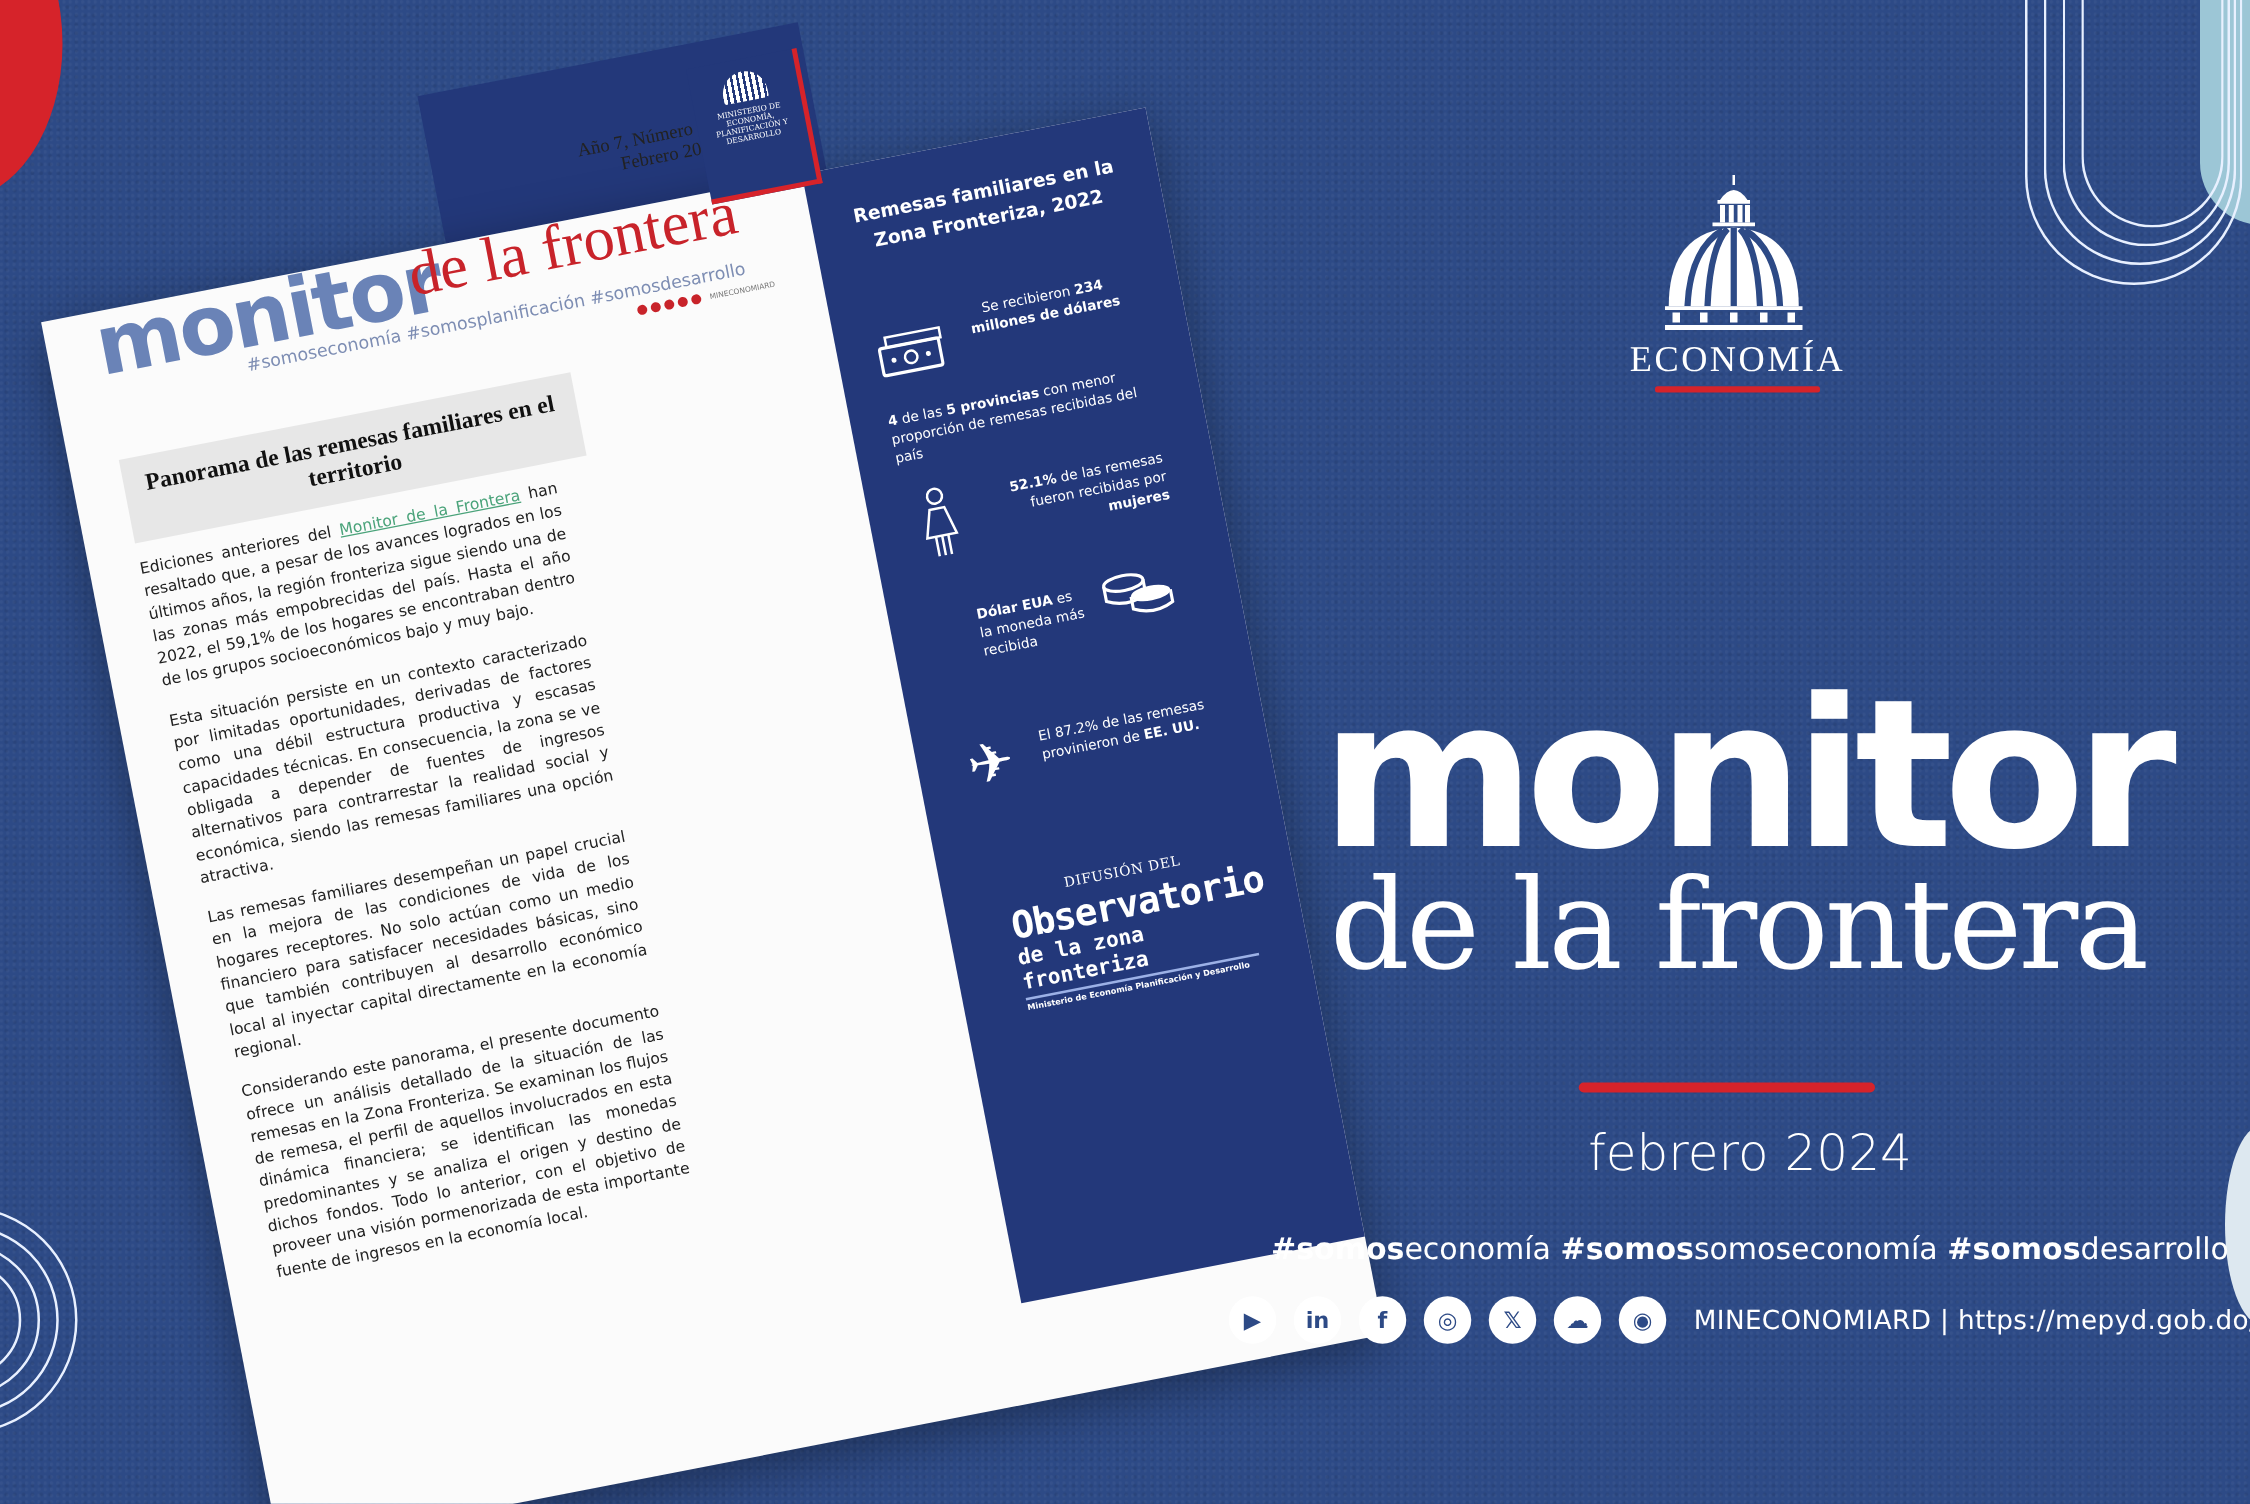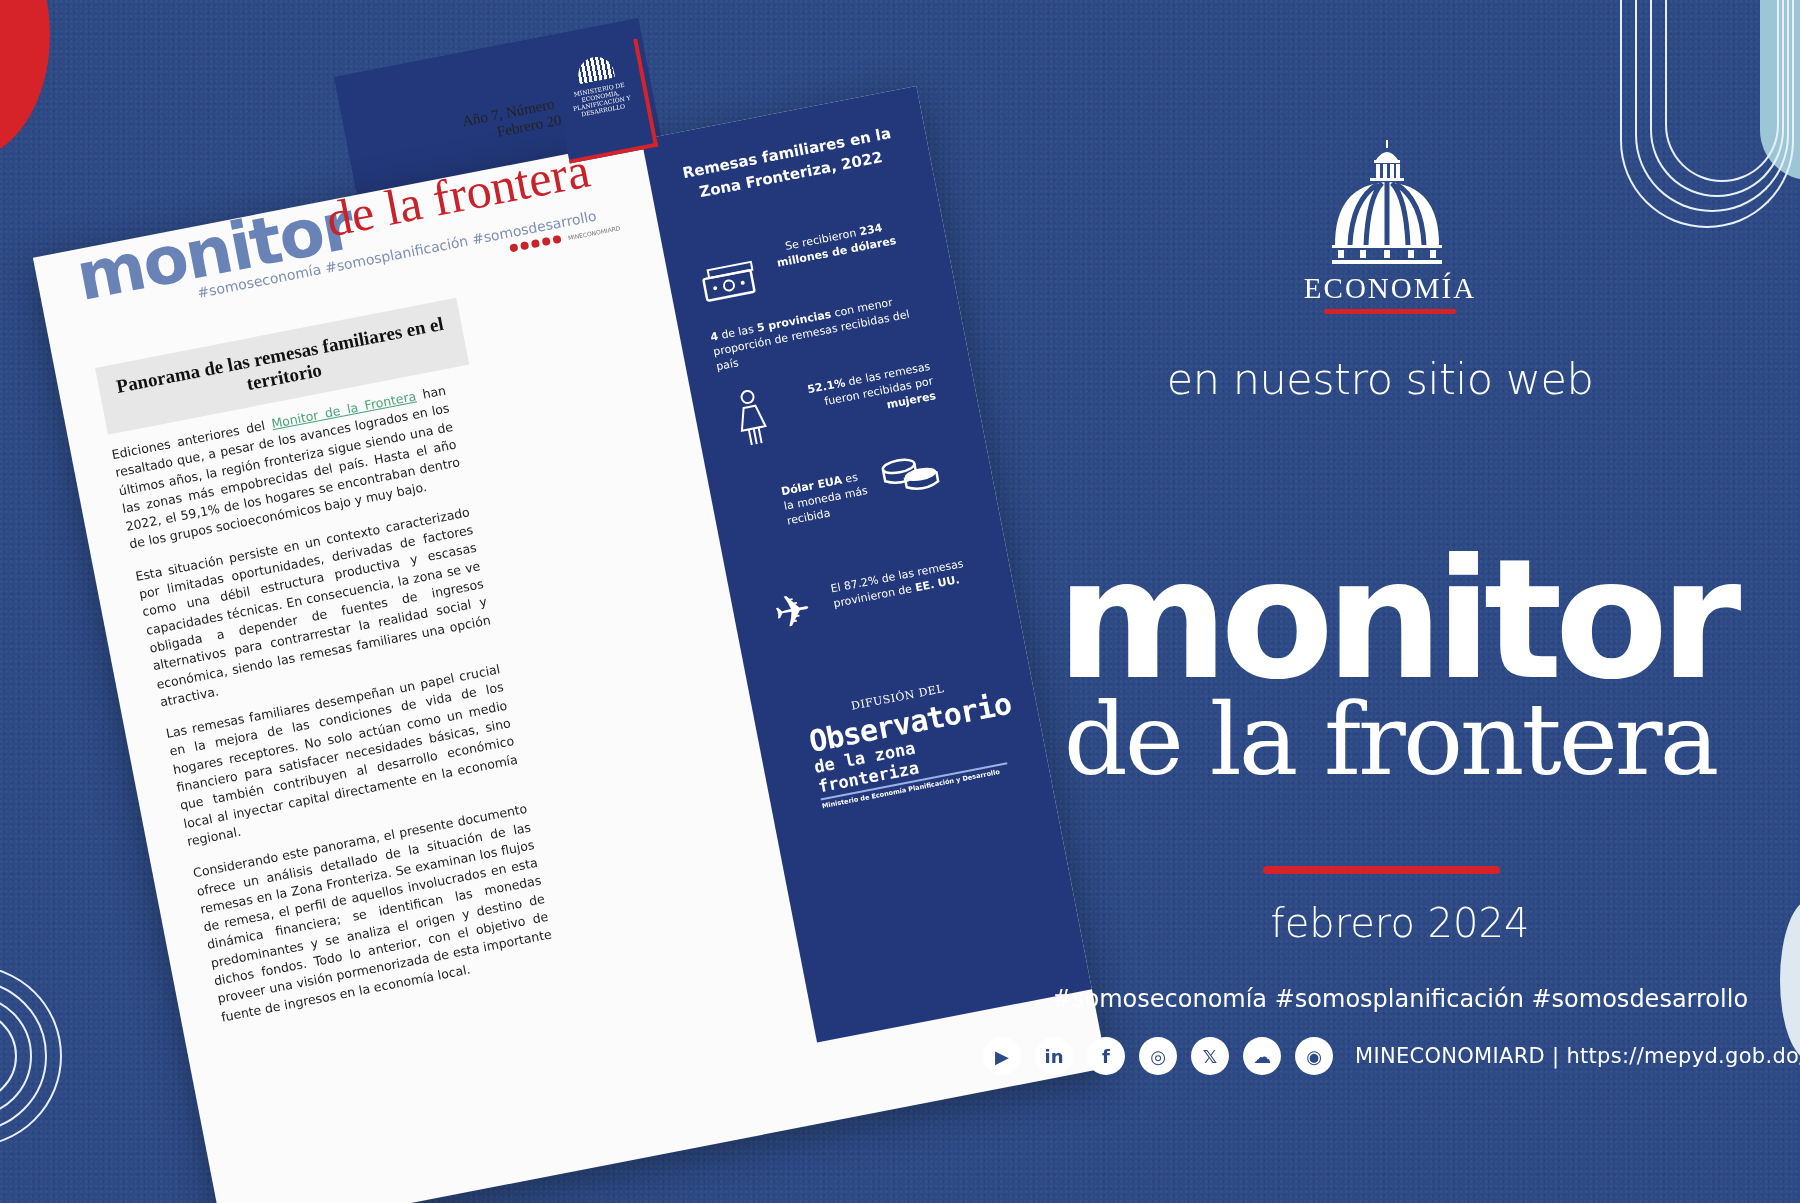--- a/index.html
+++ b/index.html
@@ -77,21 +77,21 @@
   .headline-1 { font-family:"DejaVu Sans",sans-serif; font-weight:bold; font-size:46px; line-height:58px; letter-spacing:-0.5px; }
   .headline-2 { font-family:"DejaVu Sans",sans-serif; font-weight:300; font-size:43px; line-height:54px; letter-spacing:-0.5px; }
 
   .big-monitor { left:1015px; top:545px; width:760px; height:150px; font-family:"DejaVu Sans",sans-serif; font-weight:bold;
     font-size:165px; line-height:150px; letter-spacing:-8px; text-align:center; }
   .big-frontera { left:1020px; top:690px; width:740px; text-align:center; font-family:"DejaVu Serif",serif;
     font-size:100px; line-height:100px; letter-spacing:-3px; }
   .red-divider { left:1263px; top:866px; width:237px; height:8px; background:#d6232a; border-radius:4px; }
   .date { left:1200px; top:900px; width:400px; text-align:center; font-size:40px; font-weight:300; }
   .hashtags { left:1000px; top:985px; width:800px; text-align:center; font-size:24px; white-space:nowrap; }
-  .hashtags b { font-weight:normal;margin-top:28px; }
+  .hashtags b { font-weight:bold;margin-top:28px; }
   .social-row { left:983px; top:1037px; display:flex; align-items:center; gap:14px; }
   .sicon { width:38px; height:38px; border-radius:50%; background:#fff; color:#2d4a86; display:flex; align-items:center; justify-content:center;
     font-weight:bold; font-size:18px; }
   .social-handle { font-size:21px; margin-left:8px; white-space:nowrap; letter-spacing:0.3px; }
 </style>
 </head>
 <body>
 
 <div class="abs red-corner"></div>
 <div class="abs lightblue-corner"></div>
@@ -212,31 +212,30 @@
         <rect x="78" y="110" width="6" height="8" fill="#fff"></rect>
         <rect x="100" y="110" width="6" height="8" fill="#fff"></rect>
       <rect x="2" y="120" width="110" height="4" fill="#fff"></rect>
     </svg>
   </div>
   <div class="brand-name">ECONOMÍA</div>
   <div class="brand-underline"></div>
 </div>
 
 <div class="abs headline">
-  <div class="headline-2">en nuestro sitio web</div>
 </div>
 
 <div class="abs big-monitor">monitor</div>
 <div class="abs big-frontera">de la frontera</div>
 <div class="abs red-divider"></div>
 <div class="abs date">febrero 2024</div>
 
 <div class="abs hashtags">
   <b>#somos</b><span>economía</span>
-  <b>#somos</b><span>planificación</span>
+  <b>#somos</b><span>somoseconomía</span>
   <b>#somos</b><span>desarrollo</span>
 </div>
 
 <div class="abs social-row">
   <div class="sicon">▶</div>
   <div class="sicon">in</div>
   <div class="sicon">f</div>
   <div class="sicon">◎</div>
   <div class="sicon">𝕏</div>
   <div class="sicon">☁</div>

